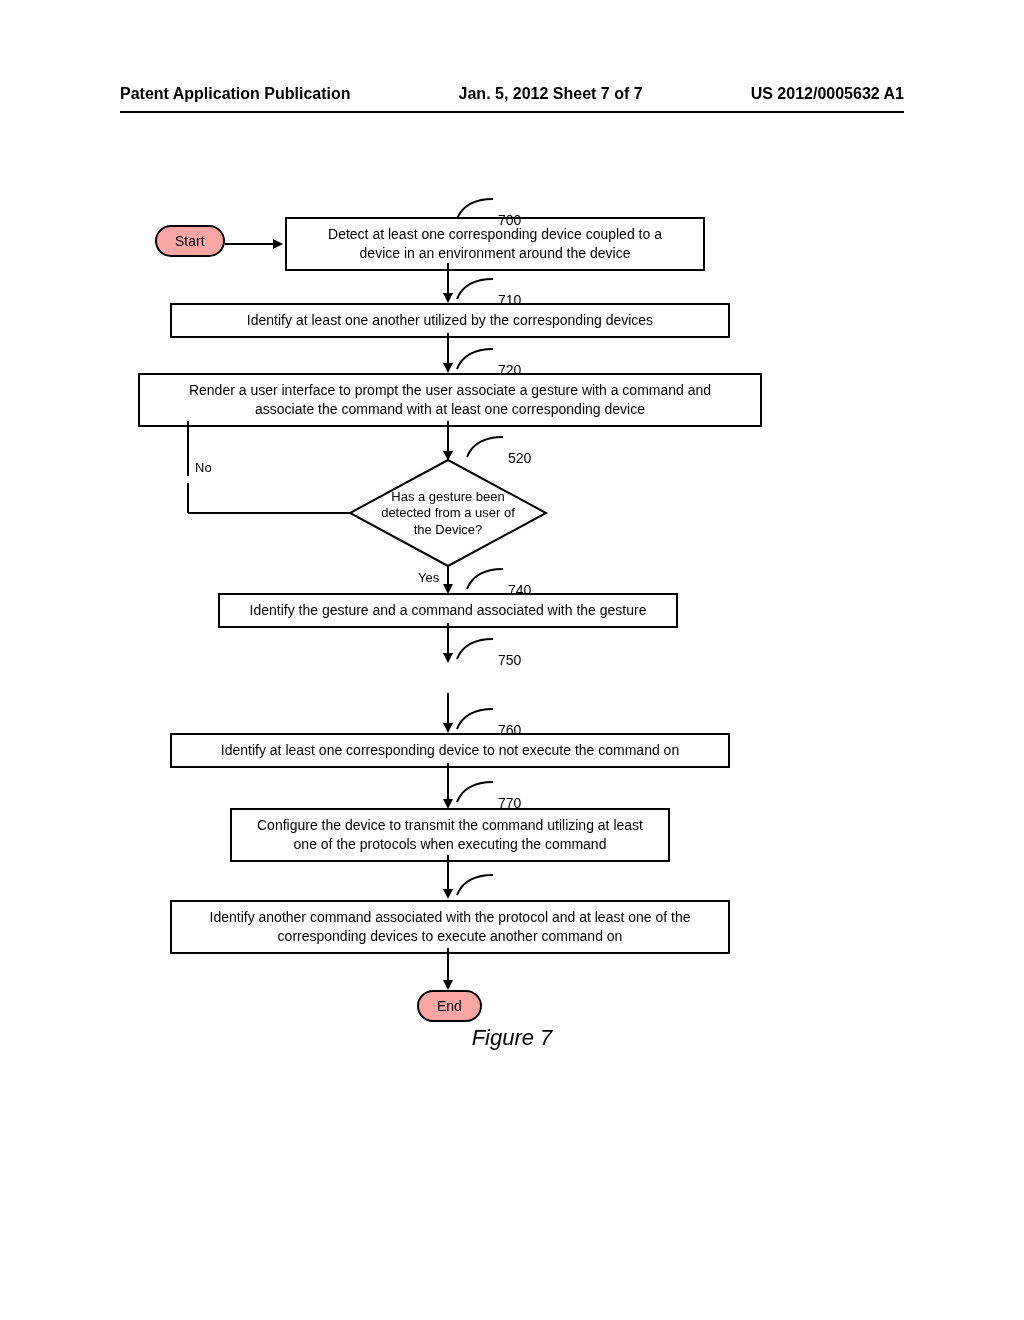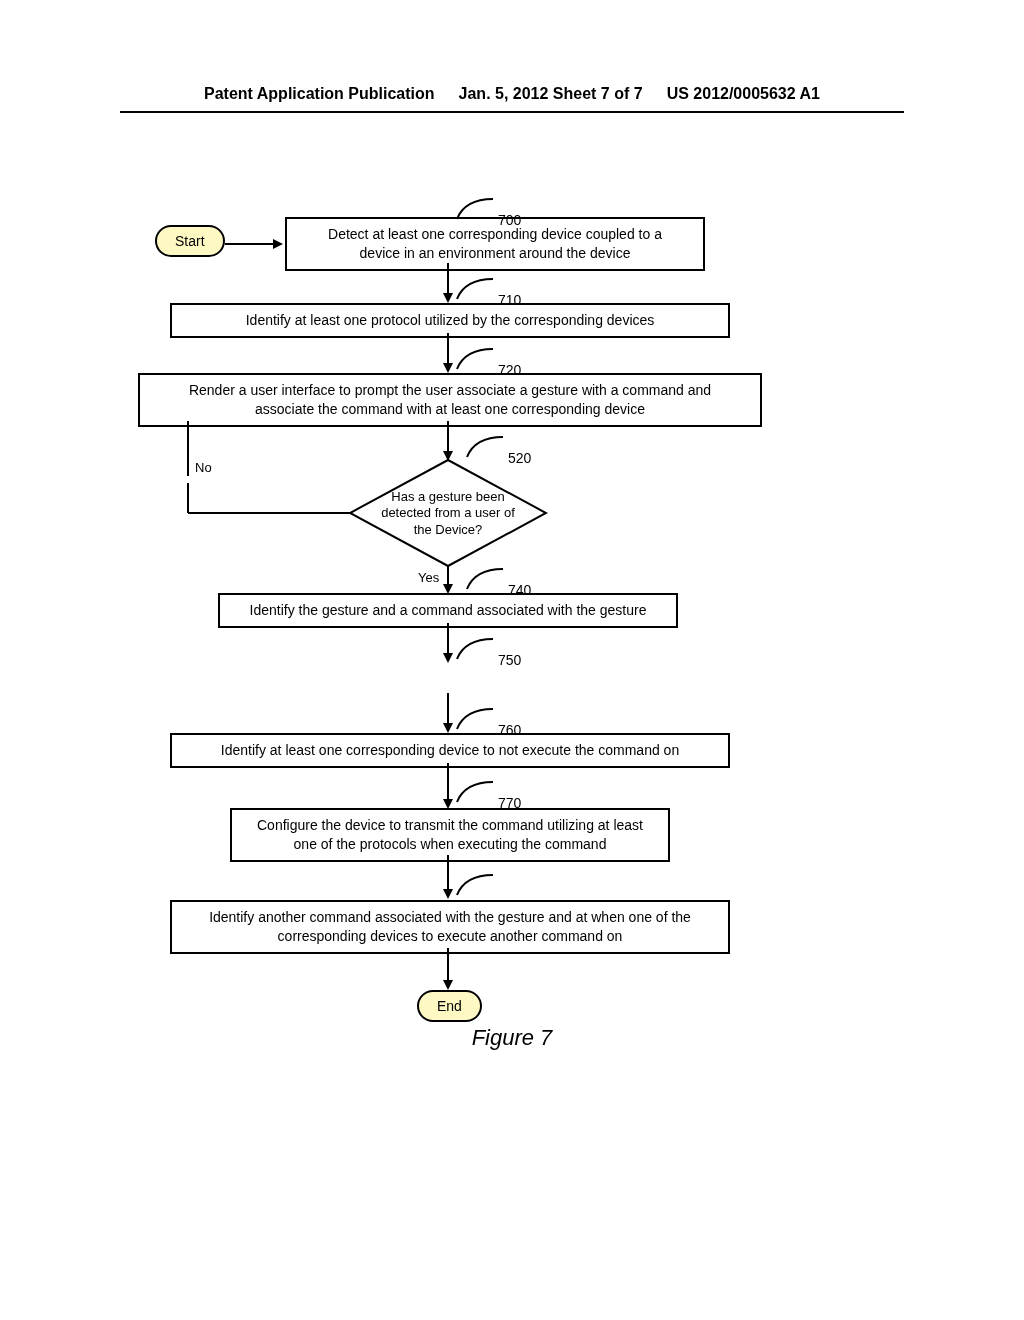--- a/index.html
+++ b/index.html
@@ -21,39 +21,39 @@
       width: 100%;
       padding: 0 120px;
     }
     .header-line {
       border-top: 2px solid black;
       width: 100%;
       margin-top: 8px;
     }
     .header-row {
       display: flex;
-      justify-content: center;
+      justify-content: space-between;
       font-weight: bold;
       font-size: 16px;
       gap: 24px;
     }
     .diagram-area {
       position: absolute;
       top: 195px;
       left: 0;
       width: 100%;
       height: 1050px;
     }
     .terminal {
       position: absolute;
       border: 2px solid black;
       border-radius: 20px;
       padding: 6px 18px;
       font-size: 14px;
-      background: #fef9c3;
+      background: #fca5a5;
       text-align: center;
     }
     .process {
       position: absolute;
       border: 2px solid black;
       padding: 6px 23px;
       font-size: 14px;
       background: white;
       text-align: center;
       line-height: 1.35;
@@ -137,21 +137,21 @@
   <svg class="flow-line" style="left:440px; top:68px; width:16px; height:42px;">
     <line x1="8" y1="0" x2="8" y2="30" stroke="black" stroke-width="2"></line>
     <polygon points="3,30 13,30 8,40" fill="black"></polygon>
   </svg>
   <svg class="ref-arc" style="left:455px; top:82px; width:40px; height:24px;">
     <path d="M 2 22 Q 10 2 38 2" stroke="black" stroke-width="2" fill="none"></path>
   </svg>
   <div class="ref-label" style="left:498px; top:80px;">710</div>
 
   <div class="process" style="left:170px; top:108px; width:560px;">
-    <span>Identify at least one protocol utilized by the corresponding devices</span>
+    <span>Identify at least one another utilized by the corresponding devices</span>
   </div>
 
   <svg class="flow-line" style="left:440px; top:138px; width:16px; height:42px;">
     <line x1="8" y1="0" x2="8" y2="30" stroke="black" stroke-width="2"></line>
     <polygon points="3,30 13,30 8,40" fill="black"></polygon>
   </svg>
   <svg class="ref-arc" style="left:455px; top:152px; width:40px; height:24px;">
     <path d="M 2 22 Q 10 2 38 2" stroke="black" stroke-width="2" fill="none"></path>
   </svg>
   <div class="ref-label" style="left:498px; top:150px;">720</div>
@@ -236,21 +236,21 @@
   <svg class="flow-line" style="left:440px; top:660px; width:16px; height:46px;">
     <line x1="8" y1="0" x2="8" y2="34" stroke="black" stroke-width="2"></line>
     <polygon points="3,34 13,34 8,44" fill="black"></polygon>
   </svg>
   <svg class="ref-arc" style="left:455px; top:678px; width:40px; height:24px;">
     <path d="M 2 22 Q 10 2 38 2" stroke="black" stroke-width="2" fill="none"></path>
   </svg>
   <div class="ref-label" style="left:498px; top:692px;">780</div>
 
   <div class="process" style="left:170px; top:705px; width:560px;">
-    <span>Identify another command associated with the gesture and at when one of the corresponding devices to execute another command on</span>
+    <span>Identify another command associated with the protocol and at least one of the corresponding devices to execute another command on</span>
   </div>
 
   <svg class="flow-line" style="left:440px; top:753px; width:16px; height:44px;">
     <line x1="8" y1="0" x2="8" y2="32" stroke="black" stroke-width="2"></line>
     <polygon points="3,32 13,32 8,42" fill="black"></polygon>
   </svg>
 
   <div class="terminal" style="left:417px; top:795px;">
     <span>End</span>
   </div>

